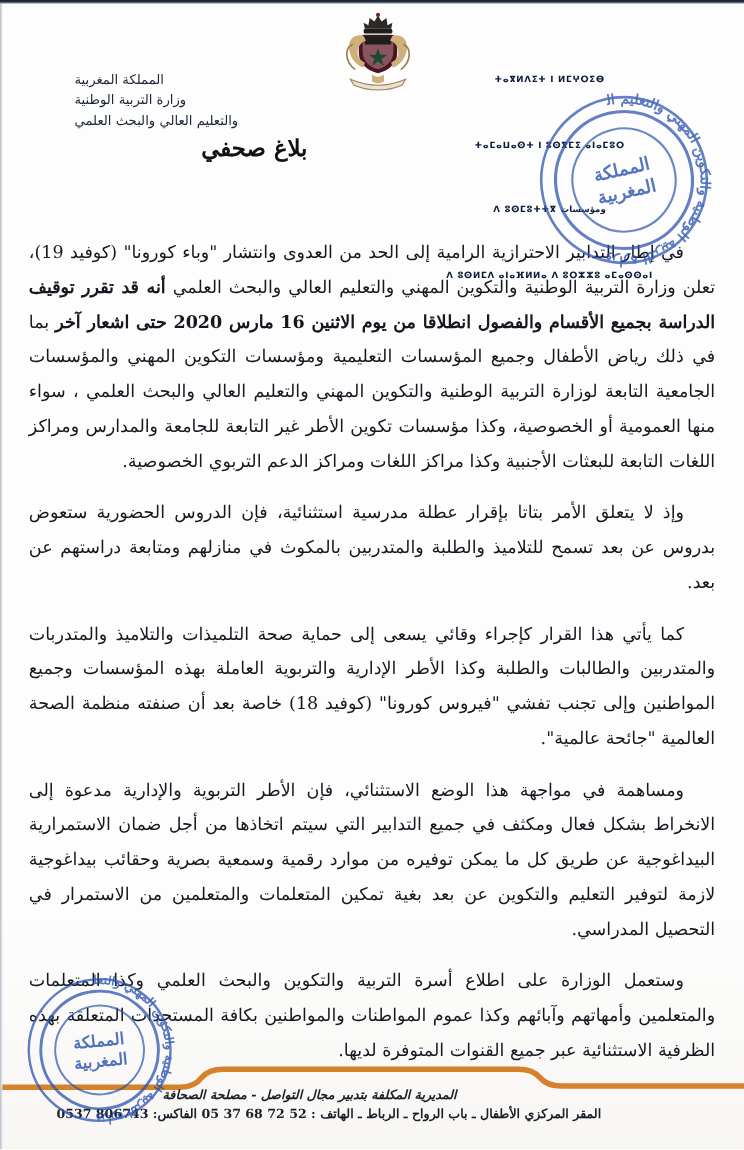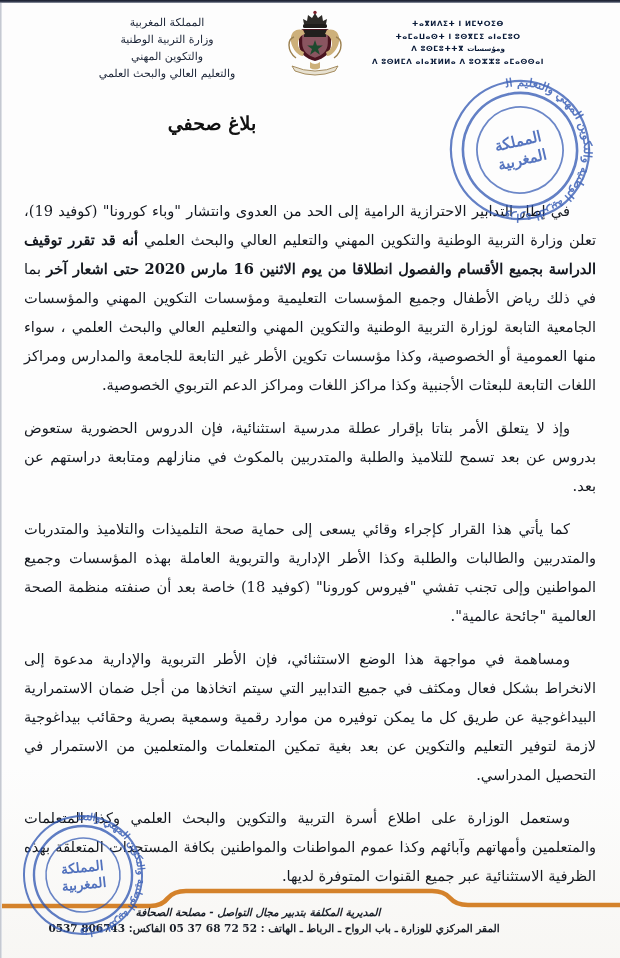--- a/index.html
+++ b/index.html
@@ -48,37 +48,38 @@
     text-align: center;
     padding-top: 10px;
     color: #0b1c3a;
     font-family: "DejaVu Sans", sans-serif;
     font-size: 7.2px;
     line-height: 12.5px;
     letter-spacing: 0.6px;
     direction: ltr;
     font-weight: 600;
   }
-  .tifinagh-block div { white-space: nowrap; }
+  .tifinagh-block div { white-space: nowrap; margin-top: 42px; }
 
   .emblem {
     width: 86px;
     display: flex;
     justify-content: center;
     padding-top: 2px;
   }
 
   .arabic-head {
     width: 210px;
-    text-align: center;
+    text-align: left;
     padding-top: 6px;
     color: #1b2436;
     font-size: 11px;
     line-height: 17px;
     font-family: "DejaVu Serif", serif;
+    margin-top: 44px;
   }
   .arabic-head div { white-space: nowrap; }
 
   
   .doc-title {
     position: absolute;
     top: 112px;
     left: 0;
     width: 508px;
     text-align: center;
@@ -198,21 +199,20 @@
         <path d="M52 27 c3 1 5 4 5 8 0 5-3 10-7 13" fill="none" stroke="#9c8150" stroke-width="1.4"></path>
 
         <path d="M8 56 q23 10 46 0 l-3 5 q-20 8-40 0z" fill="#e8e2d2" stroke="#9c8150" stroke-width="0.9"></path>
         <path d="M26 52 q5 4 10 0 l0 6 q-5 3-10 0z" fill="#cdb07a"></path>
       </svg>
     </div>
 
     <div class="arabic-head">
       <div>المملكة المغربية</div>
       <div>وزارة التربية الوطنية</div>
-      <div>والتكوين المهني</div>
       <div>والتعليم العالي والبحث العلمي</div>
     </div>
   </div>
 
   <div class="doc-title">
     <span class="title-inner">بلاغ صحفي</span>
   </div>
 
   <div class="stamp stamp-top">
     <svg width="176" height="176" viewBox="0 0 176 176" aria-hidden="true">
@@ -274,21 +274,21 @@
 
   <div class="footer">
     <svg class="footer-rule" width="620" height="30" viewBox="0 0 620 30" aria-hidden="true">
       <path d="M0 22 L150 22 Q162 22 168 14 Q174 7 186 7 L432 7 Q444 7 450 14 Q456 21 468 21 L620 21" fill="none" stroke="#d4822b" stroke-width="4.6" stroke-linecap="round"></path>
     </svg>
     <div class="footer-line1">
       <span>المديرية المكلفة بتدبير مجال التواصل - مصلحة الصحافة</span>
     </div>
     <div class="footer-line2">
       <span>
-        <span>المقر المركزي للوزارة ـ باب الرواح ـ الرباط ـ</span>
+        <span>المقر المركزي الأطفال ـ باب الرواح ـ الرباط ـ</span>
         <span>الهاتف :</span>
         <span class="num">05 37 68 72 52</span>
         <span>الفاكس:</span>
         <span class="num">0537 806743</span>
       </span>
     </div>
   </div>
 
   <div class="paper-tint"></div>
 </div>

